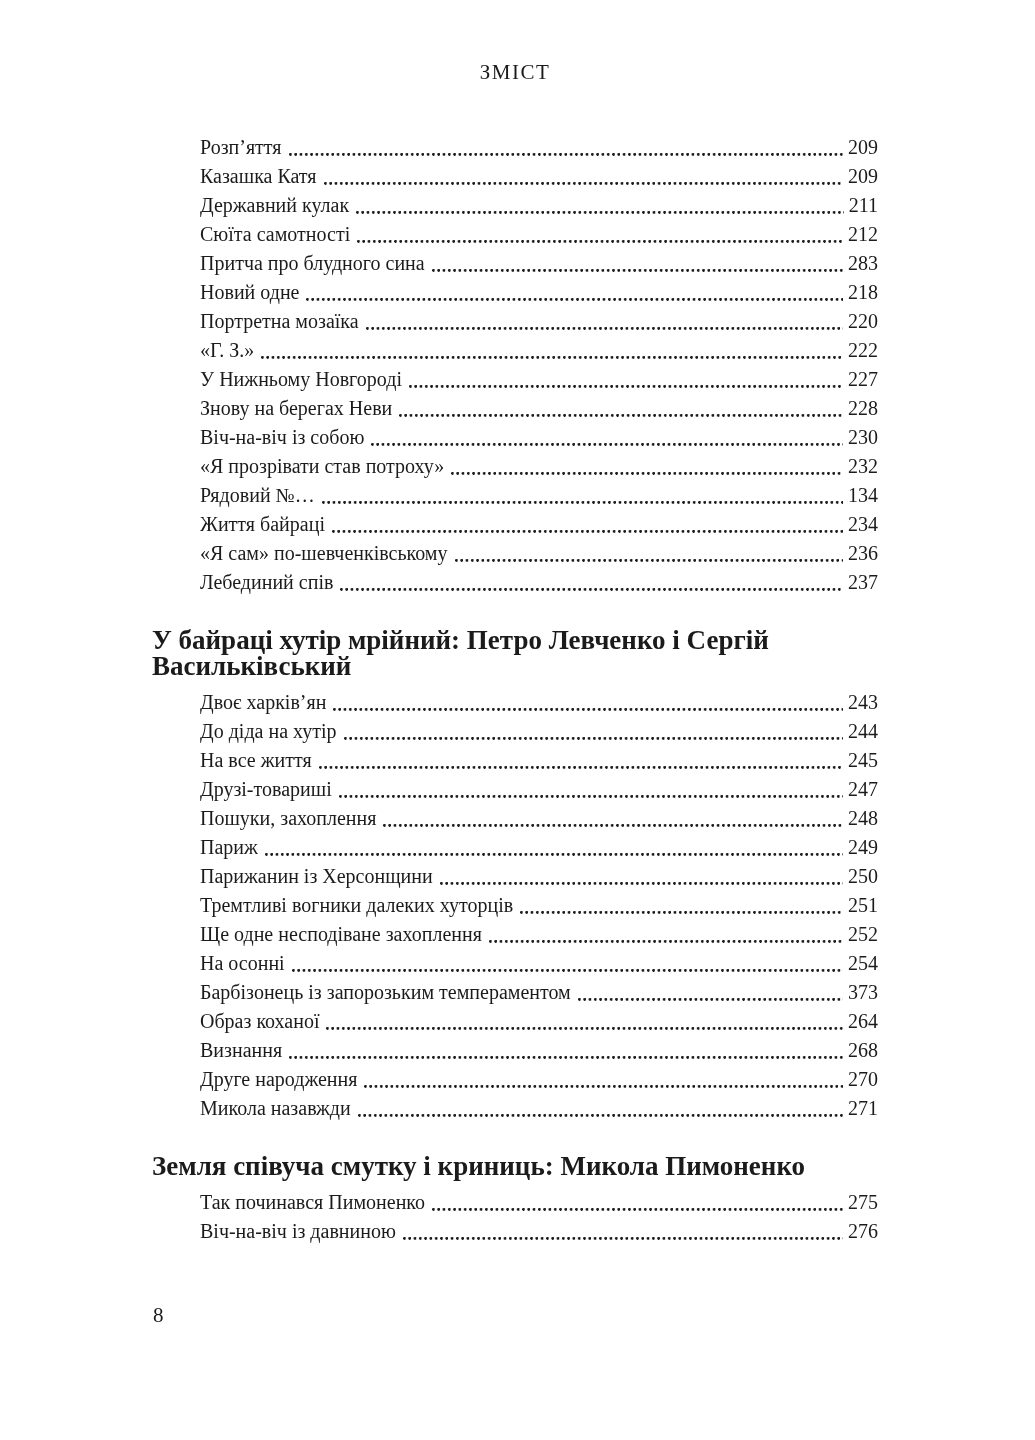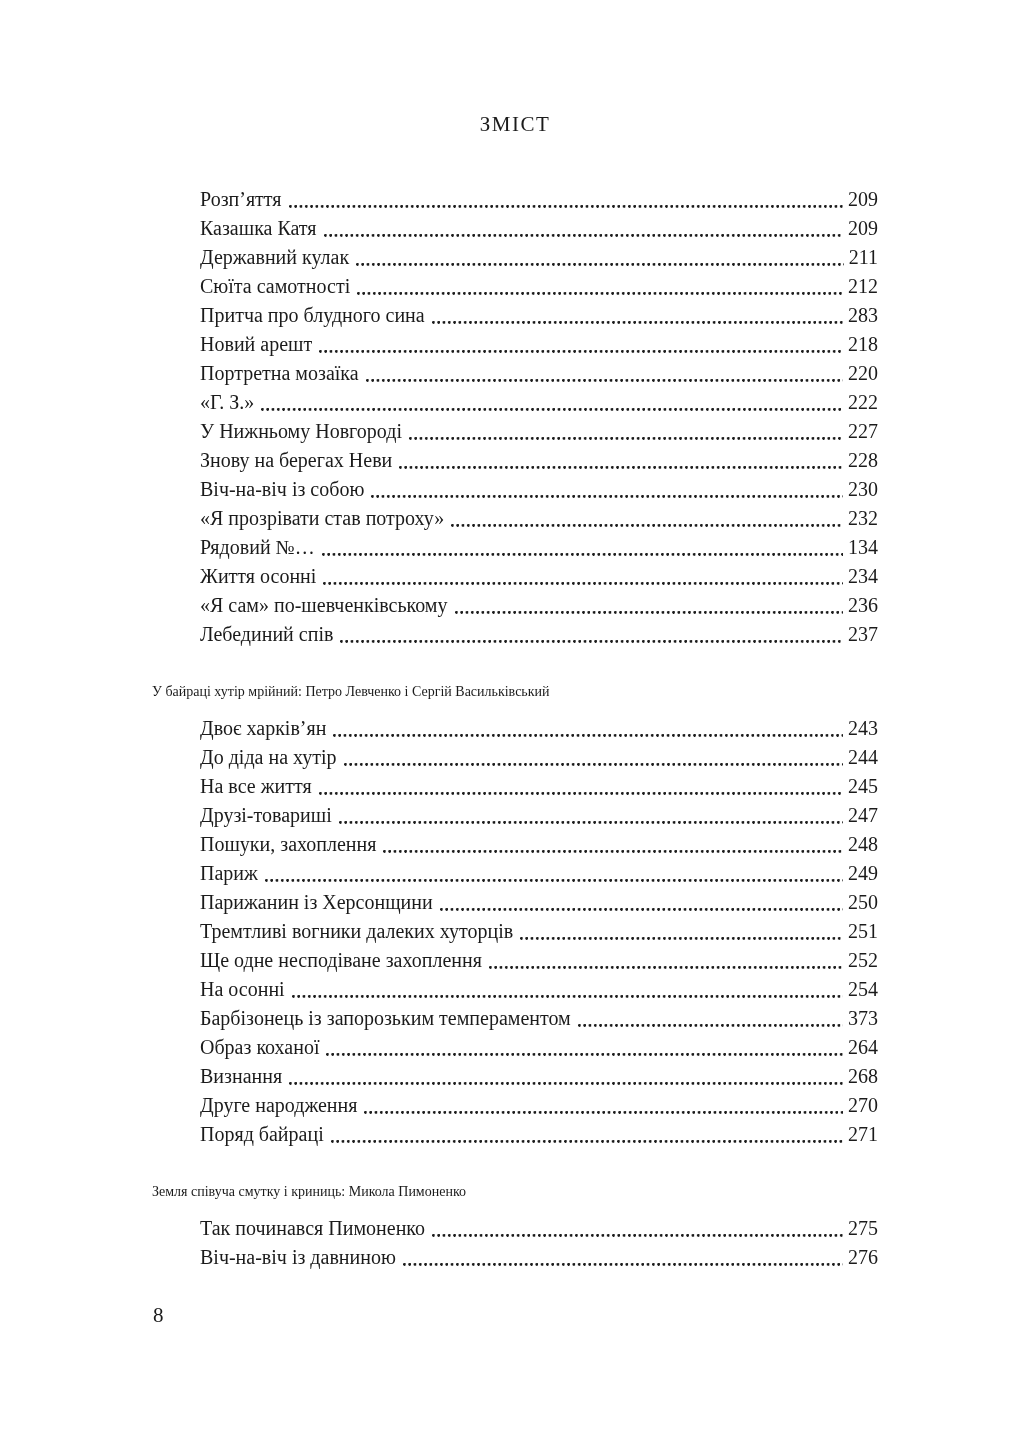--- a/index.html
+++ b/index.html
@@ -8,30 +8,30 @@
     background: #ffffff;
     color: #1b1b1b;
     font-family: "Liberation Serif", serif;
     position: relative;
     overflow: hidden;
   }
   .content {
     padding: 0 157px 0 152px;
   }
   .toc-title {
-    margin-top: 112px;
+    margin-top: 60px;
     text-align: center;
     font-size: 21px;
     line-height: 24px;
     letter-spacing: 1.5px;
     font-weight: 400;
   }
   .section-heading {
-    font-weight: 400;
-    font-size: 14px;
+    font-weight: 700;
+    font-size: 27px;
     line-height: 26px;
     margin: 30px 0 9px 0;
   }
   .entries {
     padding-left: 36px;
   }
   .entries.first {
     margin-top: 49px;
   }
   .entry {
@@ -95,21 +95,21 @@
           <span class="label">Сюїта самотності</span>
           <span class="dots"></span>
           <span class="pg">212</span>
         </div>
         <div class="entry">
           <span class="label">Притча про блудного сина</span>
           <span class="dots"></span>
           <span class="pg">283</span>
         </div>
         <div class="entry">
-          <span class="label">Новий арешт</span>
+          <span class="label">Новий одне</span>
           <span class="dots"></span>
           <span class="pg">218</span>
         </div>
         <div class="entry">
           <span class="label">Портретна мозаїка</span>
           <span class="dots"></span>
           <span class="pg">220</span>
         </div>
         <div class="entry">
           <span class="label">«Г. З.»</span>
@@ -135,21 +135,21 @@
           <span class="label">«Я прозрівати став потроху»</span>
           <span class="dots"></span>
           <span class="pg">232</span>
         </div>
         <div class="entry">
           <span class="label">Рядовий №…</span>
           <span class="dots"></span>
           <span class="pg">134</span>
         </div>
         <div class="entry">
-          <span class="label">Життя осонні</span>
+          <span class="label">Життя байраці</span>
           <span class="dots"></span>
           <span class="pg">234</span>
         </div>
         <div class="entry">
           <span class="label">«Я сам» по-шевченківському</span>
           <span class="dots"></span>
           <span class="pg">236</span>
         </div>
         <div class="entry">
           <span class="label">Лебединий спів</span>
@@ -223,21 +223,21 @@
           <span class="label">Визнання</span>
           <span class="dots"></span>
           <span class="pg">268</span>
         </div>
         <div class="entry">
           <span class="label">Друге народження</span>
           <span class="dots"></span>
           <span class="pg">270</span>
         </div>
         <div class="entry">
-          <span class="label">Поряд байраці</span>
+          <span class="label">Микола назавжди</span>
           <span class="dots"></span>
           <span class="pg">271</span>
         </div>
       </div>
       <div class="section-heading">Земля співуча смутку і криниць: Микола Пимоненко</div>
       <div class="entries">
         <div class="entry">
           <span class="label">Так починався Пимоненко</span>
           <span class="dots"></span>
           <span class="pg">275</span>

